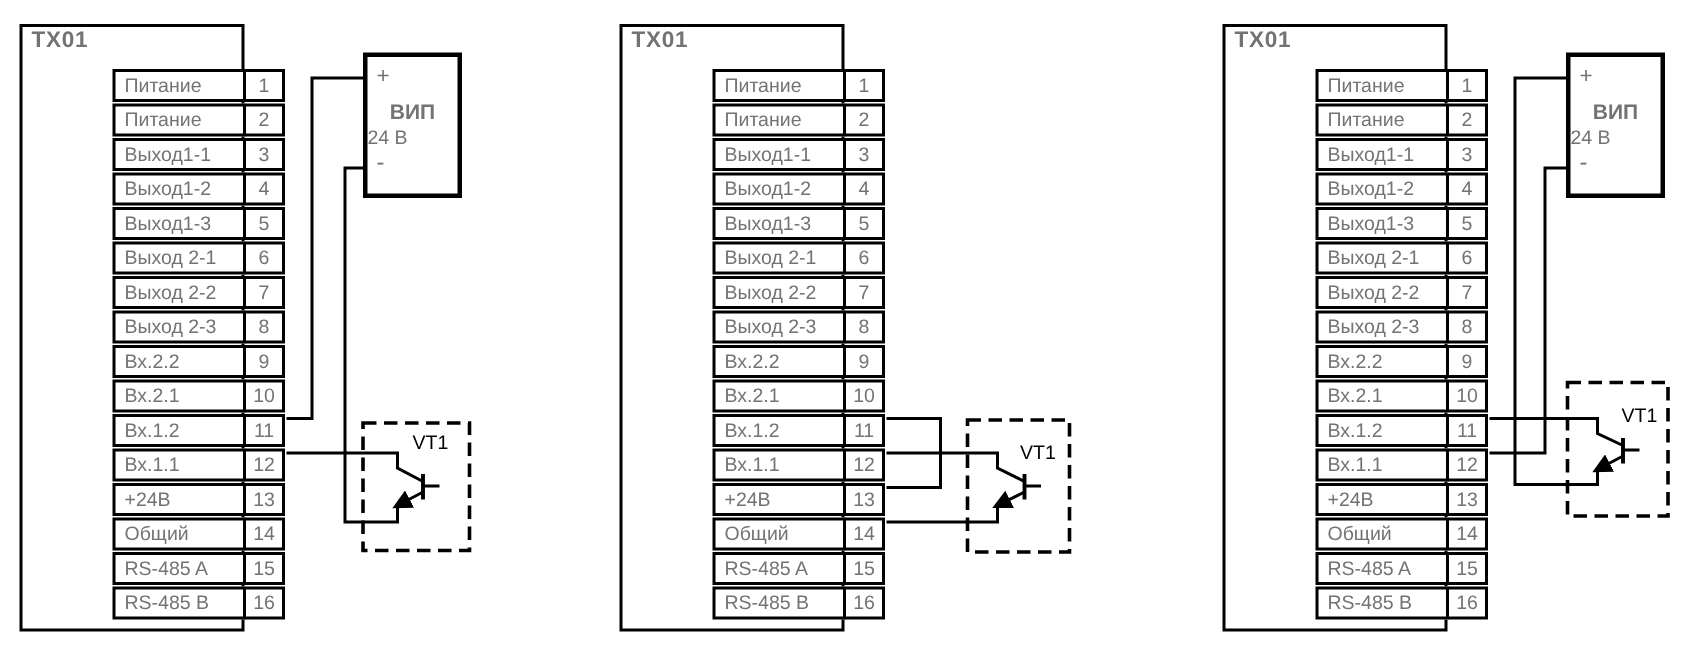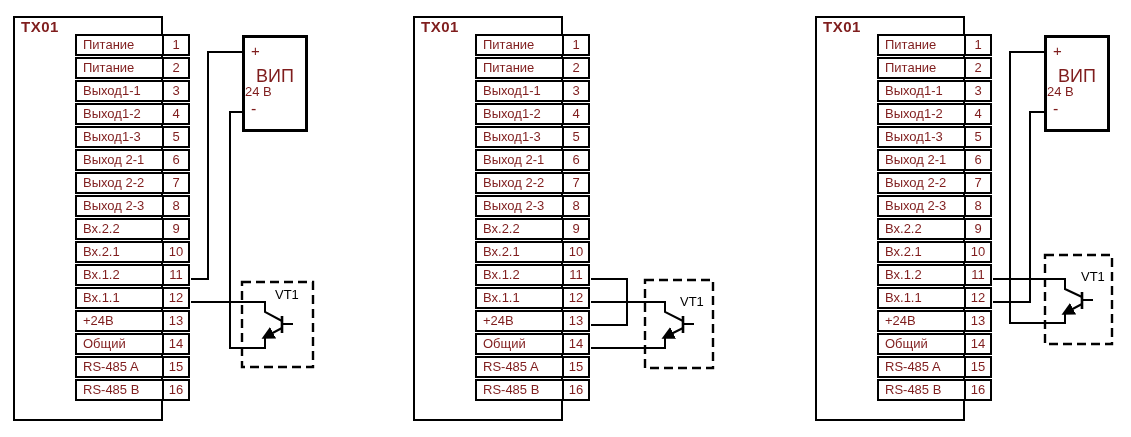--- a/index.html
+++ b/index.html
@@ -1,31 +1,31 @@
 <!DOCTYPE html>
 <html><head>
 <meta charset="utf-8">
 <style>
   html,body{margin:0;padding:0;background:#fff;}
   .canvas{position:relative;width:1131px;height:437px;background:#fff;overflow:hidden;
-          font-family:"Liberation Sans",sans-serif;color:#7f1d1d;}
+          font-family:"Liberation Sans",sans-serif;color:#737373;}
   .panel{position:absolute;top:0;width:320px;height:437px;}
   .outer{position:absolute;left:0px;top:16px;width:150px;height:405px;
          border:2px solid #000;box-sizing:border-box;}
   .dev{position:absolute;left:8px;top:18px;font-size:15px;font-weight:bold;letter-spacing:.5px;}
-  .tbl{position:absolute;left:62px;top:34px;}
+  .tbl{position:absolute;left:62px;top:46px;}
   .trow{display:flex;height:22px;margin-bottom:1px;}
   .tlabel{box-sizing:border-box;width:89px;height:22px;border:2px solid #000;background:#fff;
           font-size:13px;line-height:18px;padding-left:6px;white-space:nowrap;}
   .tnum{box-sizing:border-box;width:28px;height:22px;border:2px solid #000;background:#fff;
         margin-left:-2px;font-size:13px;line-height:18px;text-align:center;}
   .psu{position:absolute;left:229px;top:35px;width:66px;height:97px;
        border:3px solid #000;box-sizing:border-box;background:#fff;}
   .psu .pp{position:absolute;left:6px;top:4px;font-size:15px;}
-  .psu .pn{position:absolute;left:0;top:28px;width:100%;text-align:center;font-weight:normal;font-size:18px;}
+  .psu .pn{position:absolute;left:0;top:28px;width:100%;text-align:center;font-weight:bold;font-size:14px;}
   .psu .pv{position:absolute;left:0;top:46px;width:100%;text-align:left;font-size:13px;}
   .psu .pm{position:absolute;left:6px;top:62px;font-size:16px;}
   svg.wires{position:absolute;left:0;top:0;}
   svg.wires polyline, svg.wires line{fill:none;stroke:#000;stroke-width:2;}
   svg.wires .thick{stroke-width:2.6;}
   svg.wires rect.dash{fill:none;stroke:#000;stroke-width:2.4;stroke-dasharray:9 5;}
   svg.wires text{font-family:"Liberation Sans",sans-serif;font-size:13px;fill:#000;}
 </style>
 </head>
 <body>

